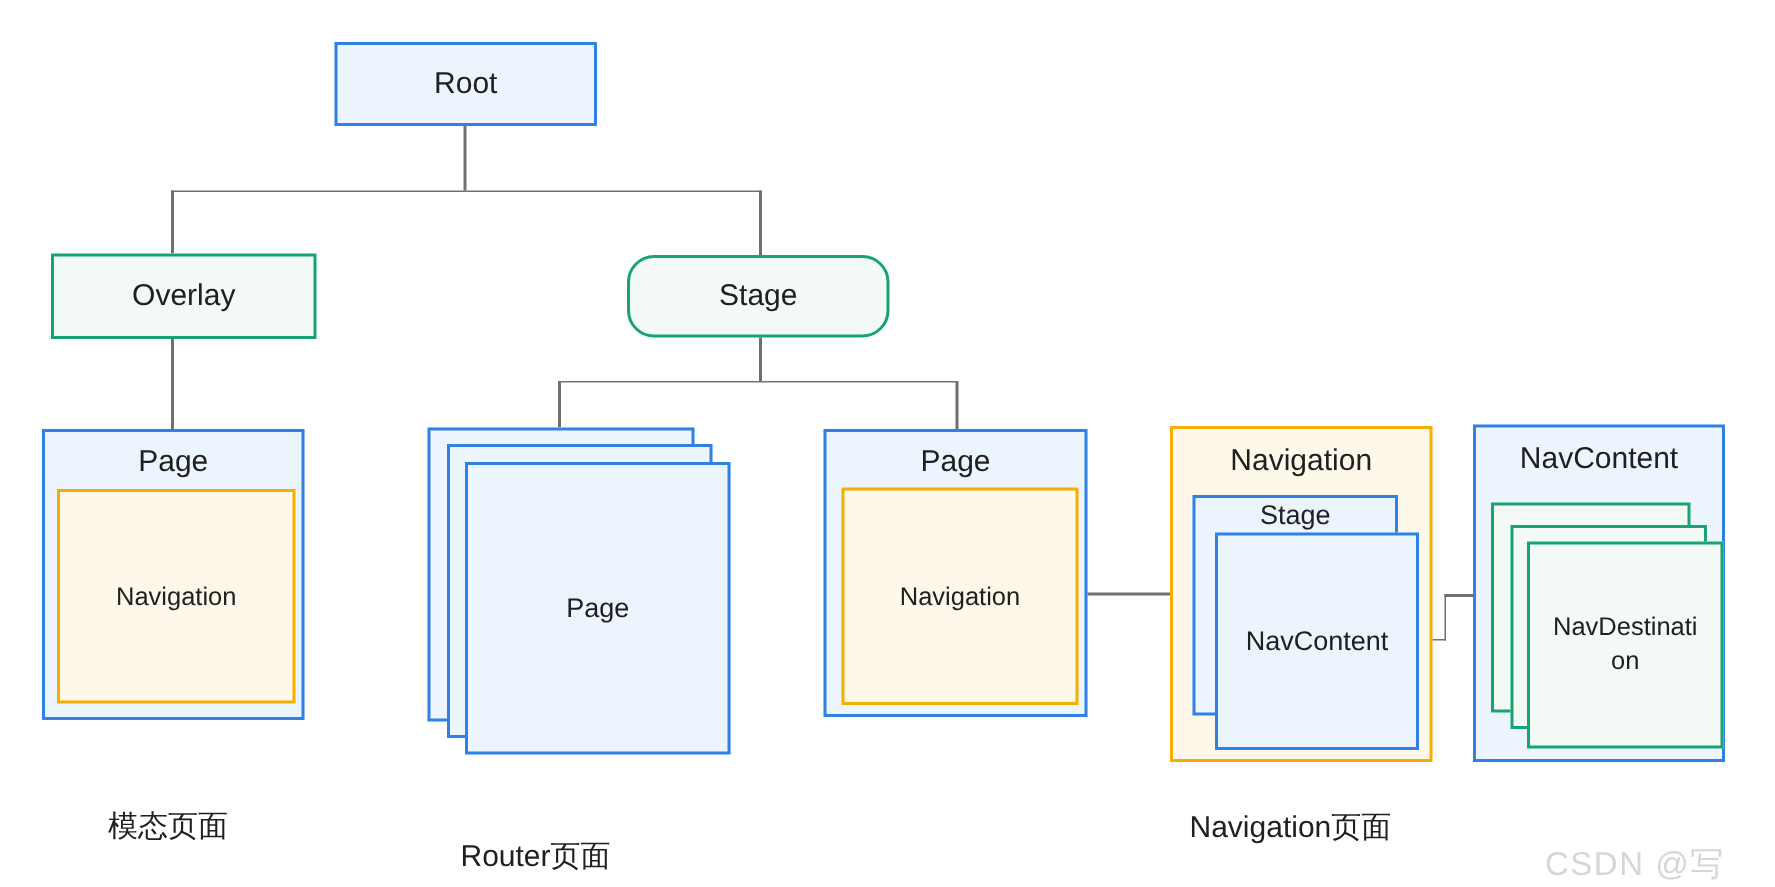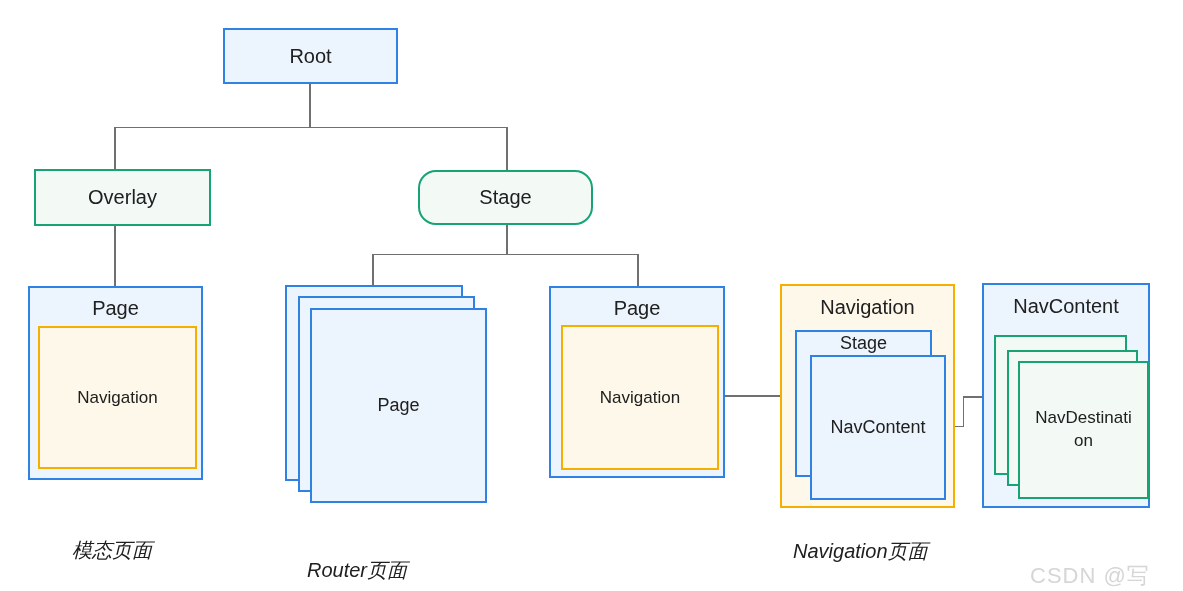--- a/index.html
+++ b/index.html
@@ -28,21 +28,21 @@
   .blue{border-color:var(--blue);background:var(--blue-fill);}
   .green{border-color:var(--green);background:var(--green-fill);}
   .yellow{border-color:var(--yellow);background:var(--yellow-fill);}
   .center{display:flex;align-items:center;justify-content:center;}
   .title-top{display:flex;justify-content:center;align-items:flex-start;}
   .line{background:var(--line);}
   .fz-node{font-size:20px;}
   .fz-title{font-size:20px;}
   .fz-inner{font-size:17px;}
   .fz-sub{font-size:18px;}
-  .caption{font-size:20px;color:var(--text);font-style:italic;}
+  .caption{font-size:20px;color:var(--text);}
   .watermark{font-size:22px;color:var(--watermark);letter-spacing:1px;}
   .wrap-dest{
     width:100px;
     text-align:center;
     word-break:break-all;
     line-height:1.35;
   }
 </style>
 </head>
 <body>

